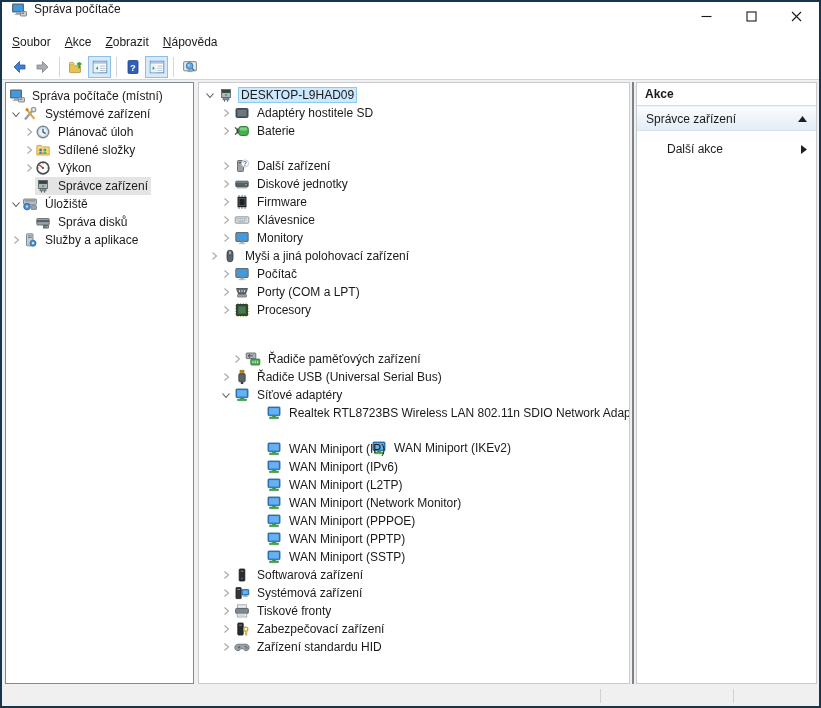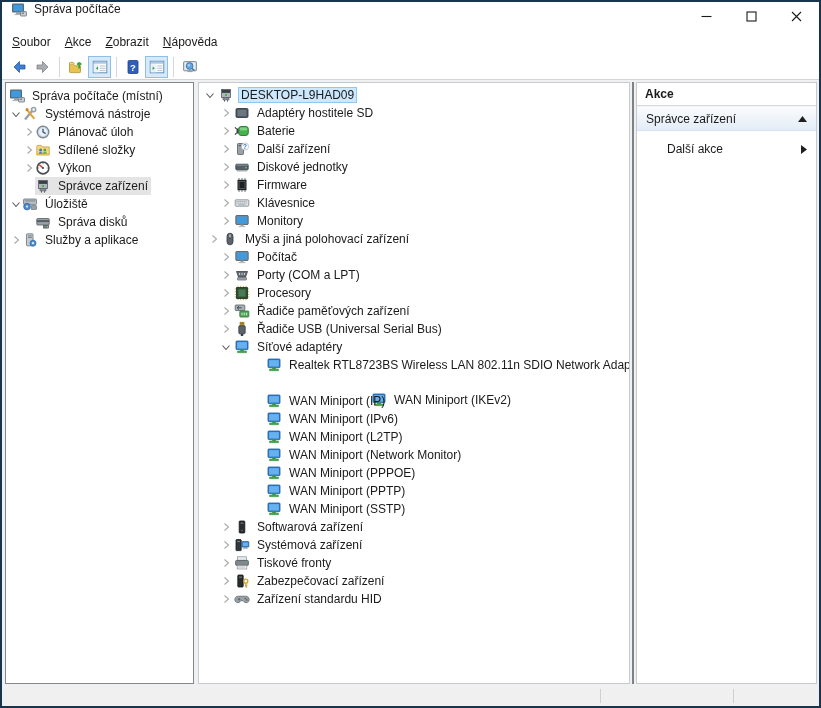--- a/index.html
+++ b/index.html
@@ -207,21 +207,21 @@
           </span>
           <span class="grp">
             <span class="tree-icon">
               <svg class="i16" viewBox="0 0 16 16">
                 <line x1="3" y1="13.5" x2="10.5" y2="4.6" stroke="#99a1a8" stroke-width="2.4"></line>
                 <circle cx="11.6" cy="3.6" r="2.1" fill="none" stroke="#99a1a8" stroke-width="1.6"></circle>
                 <line x1="5.2" y1="4.2" x2="12.4" y2="12.8" stroke="#e2a23b" stroke-width="2"></line>
                 <rect x="3.7" y="2.3" width="2.7" height="2.7" fill="#c9841f"></rect>
               </svg>
             </span>
-            <span class="tree-label">Systémová nástroje</span>
+            <span class="tree-label">Systémové zařízení</span>
           </span>
         </div>
         <div class="tree-row" style="padding-left: 16px;">
           <span class="expander" style="width:13px">
             <svg width="10" height="10" viewBox="0 0 10 10">
               <path d="M3.5 1.5 L7.5 5 L3.5 8.5" fill="none" stroke="#a9a9a9" stroke-width="1.1"></path>
             </svg>
           </span>
           <span class="grp">
             <span class="tree-icon">
@@ -390,21 +390,21 @@
               <svg class="i16" viewBox="0 0 16 16">
                 <path d="M2.6 6 L1 4.4 M2.6 10 L1 11.6" stroke="#3a4147" stroke-width="1.1"></path>
                 <rect x="2.5" y="5.5" width="2.2" height="5" fill="#3a4147"></rect>
                 <rect x="4.7" y="3.5" width="9.6" height="9" rx="2.4" fill="#46b04c" stroke="#2a7030" stroke-width="0.9"></rect>
                 <rect x="5.8" y="4.6" width="7.4" height="3" rx="1.4" fill="#7ed083"></rect>
               </svg>
             </span>
             <span class="tree-label">Baterie</span>
           </span>
         </div>
-        <div class="tree-row" style="padding-left: 19px;">
+        <div class="tree-row" style="padding-left: 19px; margin-top: 17px;">
           <span class="expander" style="width:16px">
             <svg width="10" height="10" viewBox="0 0 10 10">
               <path d="M3.5 1.5 L7.5 5 L3.5 8.5" fill="none" stroke="#a9a9a9" stroke-width="1.1"></path>
             </svg>
           </span>
           <span class="grp">
             <span class="tree-icon">
               <svg class="i16" viewBox="0 0 16 16">
                 <rect x="3.5" y="2.5" width="6" height="11" rx="0.8" fill="#9aa2a8" stroke="#565d63" stroke-width="0.8"></rect>
                 <rect x="4.8" y="4" width="3.4" height="1.2" fill="#565d63"></rect>
@@ -588,21 +588,21 @@
                   <line x1="13.4" y1="9.4" x2="15.2" y2="9.4"></line>
                   <line x1="13.4" y1="12.1" x2="15.2" y2="12.1"></line>
                 </g>
                 <rect x="2.6" y="2.6" width="10.8" height="10.8" fill="#2d4d33" stroke="#16281a" stroke-width="0.8"></rect>
                 <rect x="4.4" y="4.4" width="7.2" height="7.2" fill="#497a52"></rect>
               </svg>
             </span>
             <span class="tree-label">Procesory</span>
           </span>
         </div>
-        <div class="tree-row" style="padding-left: 19px;">
+        <div class="tree-row" style="padding-left: 30px; margin-top: 31px;">
           <span class="expander" style="width:16px">
             <svg width="10" height="10" viewBox="0 0 10 10">
               <path d="M3.5 1.5 L7.5 5 L3.5 8.5" fill="none" stroke="#a9a9a9" stroke-width="1.1"></path>
             </svg>
           </span>
           <span class="grp">
             <span class="tree-icon">
               <svg class="i16" viewBox="0 0 16 16">
                 <rect x="1.2" y="2" width="9.6" height="5.6" rx="0.8" fill="#aab2b8" stroke="#565d63" stroke-width="0.8"></rect>
                 <path d="M3.2 4.8 l1.8 -1.8 M3.2 4.8 l1.8 1.8 M3.2 4.8 h4.5" stroke="#3c4349" stroke-width="0.9" fill="none"></path>

